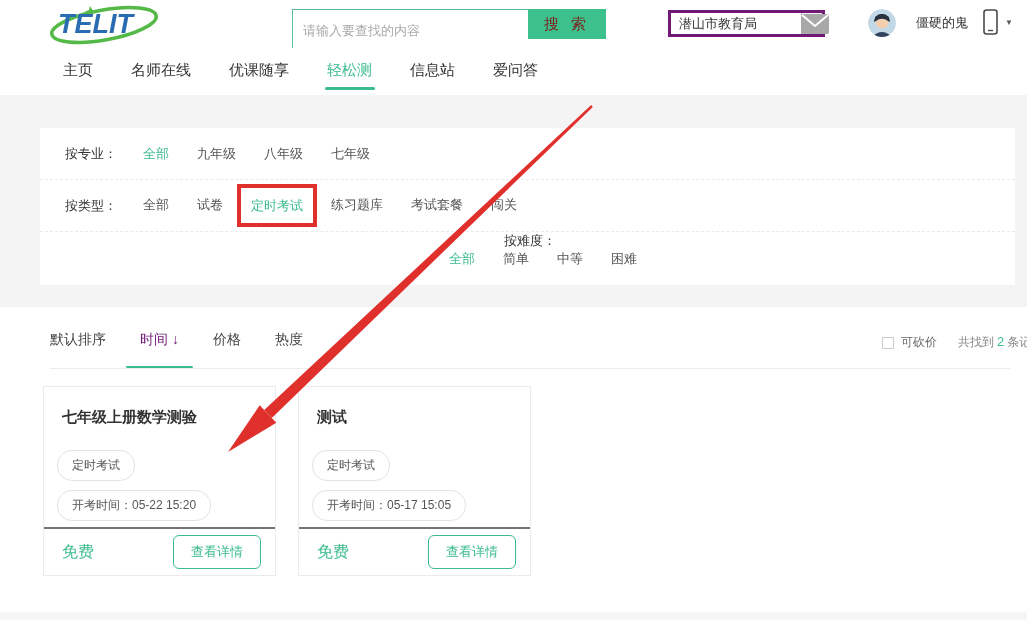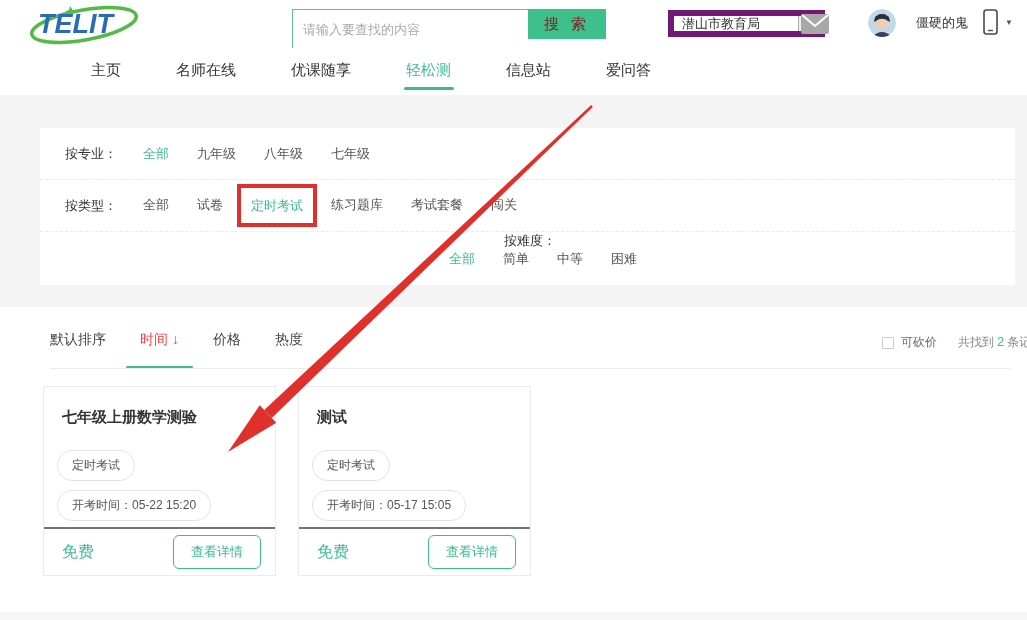--- a/index.html
+++ b/index.html
@@ -4,54 +4,54 @@
 <style>
   * { margin:0; padding:0; box-sizing:border-box; }
   body { background:#fff; }
   .page {
     position:relative; width:1027px; height:620px; overflow:hidden;
     background:#fff; font-family:"Liberation Sans", sans-serif; color:#333;
   }
 
   
   .topbar { position:relative; height:48px; background:#fff; }
-  .logo { position:absolute; left:26px; top:1px; width:118px; height:46px; cursor:pointer; }
+  .logo { position:absolute; left:46px; top:1px; width:118px; height:46px; cursor:pointer; }
   .logo svg { position:absolute; left:0; top:0; }
   .logo .logo-text {
     position:absolute; left:12px; top:8px; font-size:27px; font-weight:800; font-style:italic;
     color:#2a6cb4; letter-spacing:0px; font-family:"Liberation Sans", sans-serif;
   }
   .searchbar { position:absolute; left:292px; top:9px; display:flex; }
   .searchbar input {
     width:236px; height:43px; border:1px solid #5bbd9a; border-right:none; padding:0 10px;
-    font-size:13px; color:#333; outline:none; font-family:Liberation Mono, monospace;
+    font-size:13px; color:#333; outline:none; font-family:Liberation Sans, sans-serif;
   }
   .searchbar input::placeholder { color:#aaa; }
   .search-btn {
     width:78px; height:30px; border:none; background:#3ec08c; color:#7f1d1d; font-size:15px;
     letter-spacing:4px; cursor:pointer; font-family:"Liberation Sans", sans-serif;
   }
   .org-select {
     position:absolute; left:668px; top:10px; width:157px; height:27px; background:#fff;
-    border:6px solid #701a75; display:flex; align-items:center; cursor:pointer;
+    border:3px solid #701a75; display:flex; align-items:center; cursor:pointer;
   }
   .org-select .org-value { flex:1; font-size:13px; color:#333; padding-left:8px; }
   .org-select .select-btn {
     width:21px; height:100%; border-left:1px solid #a9a9a9; background:#f1f1f1;
     display:flex; align-items:center; justify-content:center; font-size:8px; color:#444;
   }
   .mail { position:absolute; left:801px; top:14px; cursor:pointer; }
   .user { position:absolute; left:868px; top:9px; display:flex; align-items:center; gap:20px; cursor:pointer; }
   .avatar { width:28px; height:28px; border-radius:50%; overflow:hidden; display:block; }
   .user .user-name { font-size:13px; color:#333; }
   .caret { font-size:8px; color:#555; }
   .mobile { position:absolute; left:983px; top:9px; display:flex; align-items:center; gap:7px; cursor:pointer; }
 
   
-  .nav { position:relative; height:44px; background:#fff; display:flex; padding-left:91px; gap:55px; }
+  .nav { position:relative; height:44px; background:#fff; display:flex; padding-left:63px; gap:38px; }
   .nav-item { position:relative; font-size:15px; color:#333; cursor:pointer; line-height:44px; white-space:nowrap; }
   .nav-item.active { color:#3cbc8d; }
   .nav-item.active::after {
     content:""; position:absolute; left:50%; transform:translateX(-50%); bottom:2px;
     width:50px; height:3px; background:#3cbc8d; border-radius:2px;
   }
 
   
   .filter-band { margin-top:3px; height:212px; background:#f4f4f4; padding:33px 12px 0 40px; }
   .filter-panel { background:#fff; height:157px; }
@@ -70,21 +70,21 @@
     border:4px solid #e0302c; pointer-events:none;
   }
 
   
   .sort-section { position:relative; background:#fff; padding-top:24px; }
   .sort-tabs {
     display:flex; gap:34px; margin:0 17px 0 50px; padding-bottom:19px;
     border-bottom:1px solid #ececec;
   }
   .sort-tab { position:relative; font-size:14px; color:#444; cursor:pointer; white-space:nowrap; }
-  .sort-tab.active { color:#ef4444; }
+  .sort-tab.active { color:#701a75; }
   .sort-tab.active::after {
     content:""; position:absolute; left:-14px; right:-14px; bottom:-19px; height:2px;
     background:#3cbc8d; border-radius:2px;
   }
   .sort-right { position:absolute; left:882px; top:27px; display:flex; align-items:center; gap:7px; white-space:nowrap; }
   .checkbox { width:12px; height:12px; border:1px solid #ccc; background:#fff; display:inline-block; cursor:pointer; }
   .bargain-label { font-size:12px; color:#666; }
   .results { font-size:12px; color:#888; margin-left:14px; }
   .results .count { color:#3cbc8d; margin:0 3px; font-size:13px; }
 

